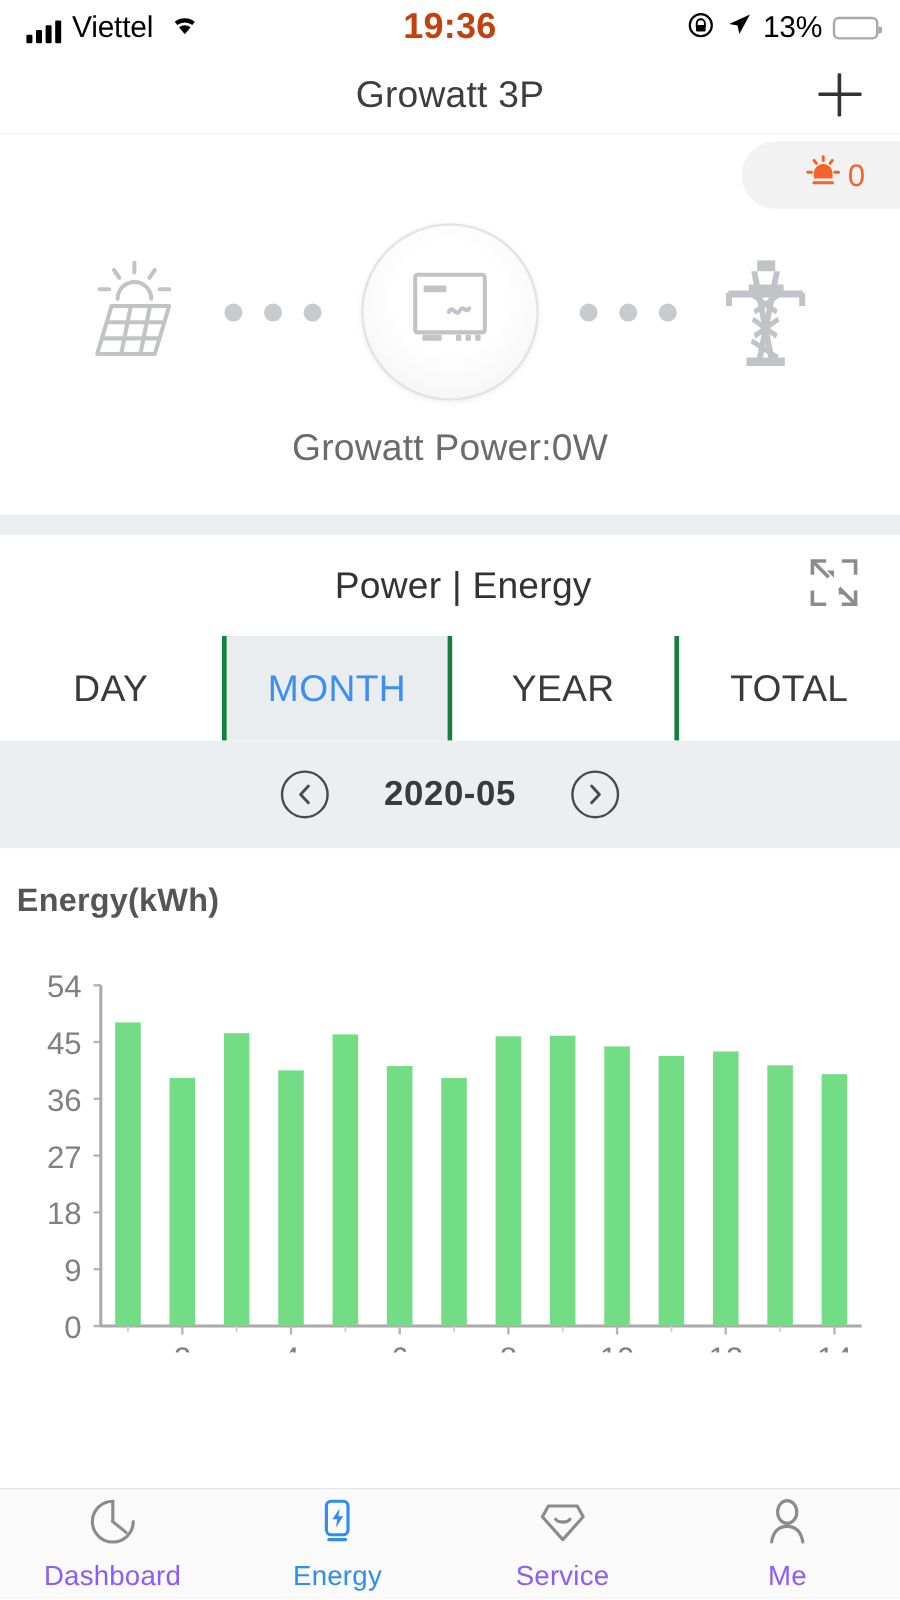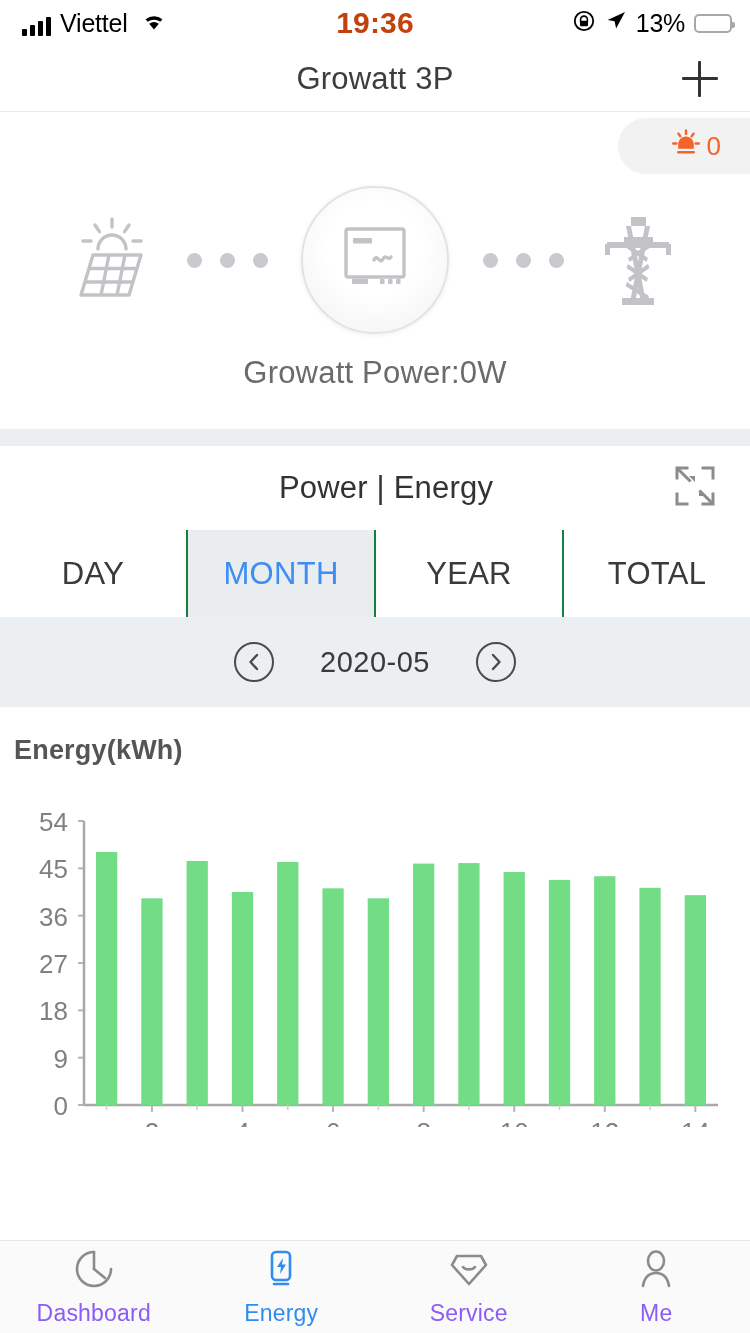--- a/index.html
+++ b/index.html
@@ -104,34 +104,34 @@
     height: 84px; display: flex; align-items: center; justify-content: center;
     position: relative; background: #fff; padding-left: 22px;
   }
   .chart-title { font-size: 31px; color: #333; letter-spacing: 0.2px; }
   .expand-btn { position: absolute; right: 32px; top: 50%; transform: translateY(-50%); }
 
   .tabs { display: flex; height: 87px; background: #ffffff; }
   .tab {
     flex: 1; display: flex; align-items: center; justify-content: center;
     font-size: 31px; color: #3a3a3a; background: #fff;
-    border-right: 2px solid #15803d; letter-spacing: 0.3px;
+    border-right: 4px solid #15803d; letter-spacing: 0.3px;
   }
   .tab:last-child { border-right: none; }
   .tab.active { background: #e9edf0; color: #3d8df5; }
 
   .date-nav {
     height: 90px; background: #eceff1;
     display: flex; align-items: center; justify-content: center; gap: 46px;
   }
   .circ-btn {
     width: 40px; height: 40px; border-radius: 50%; border: 2px solid #4a4a4a;
     display: flex; align-items: center; justify-content: center;
   }
-  .date-label { font-size: 29px; font-weight: normal; color: #3a3a3a; letter-spacing: 0.5px; }
+  .date-label { font-size: 29px; font-weight: bold; color: #3a3a3a; letter-spacing: 0.5px; }
 
   .chart-wrap { background: #fff; height: 455px; position: relative; }
   .axis-label {
     position: absolute; left: 14px; top: 28px;
     font-size: 27px; font-weight: bold; color: #555; letter-spacing: 0.2px;
   }
   .plot { position: absolute; left: 0; top: 100px; width: 750px; height: 320px; }
 
   
   .tabbar {

